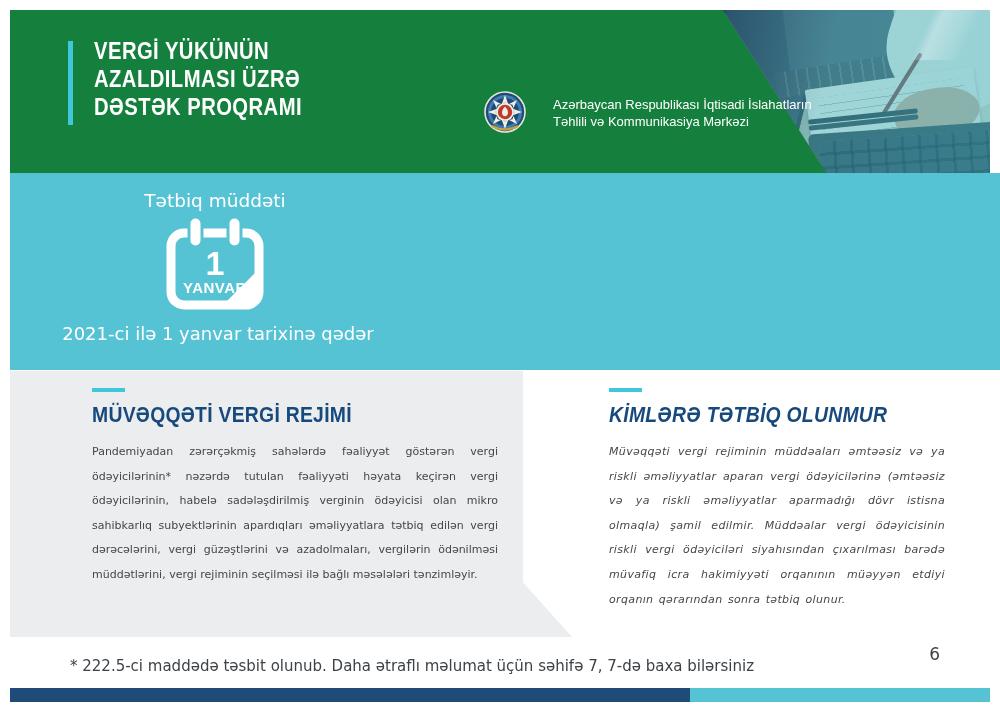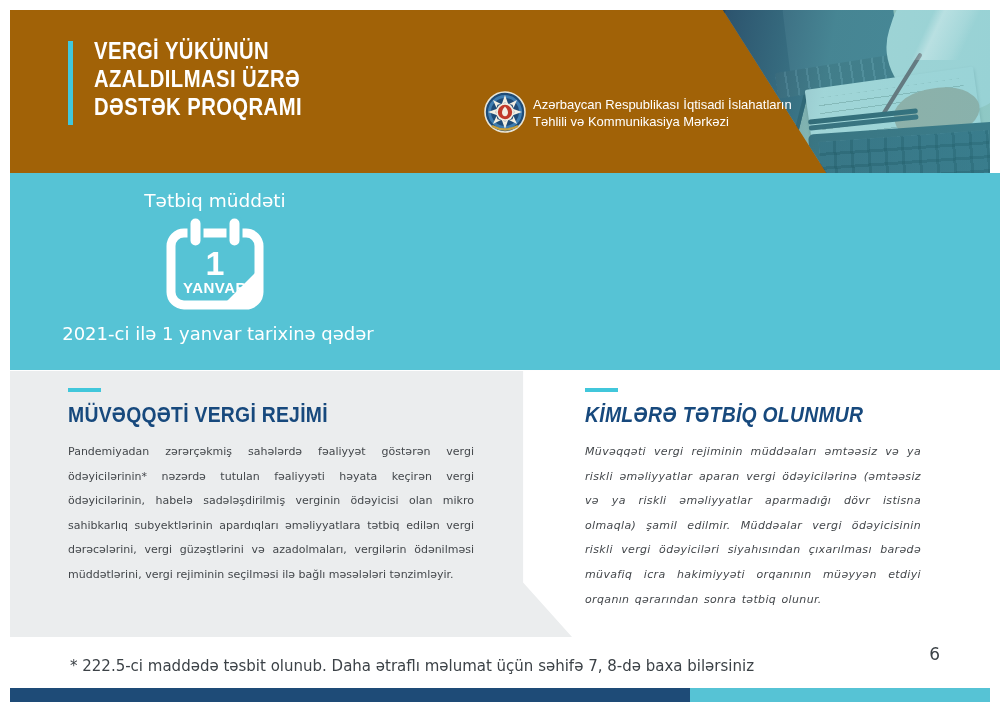--- a/index.html
+++ b/index.html
@@ -5,21 +5,21 @@
   html,body{margin:0;padding:0;}
   body{
     width:1000px;height:707px;position:relative;background:#ffffff;
     font-family:"DejaVu Sans",sans-serif;overflow:hidden;
   }
   .abs{position:absolute;}
 
   
   .header{
     left:10px;top:10px;width:980px;height:188px;
-    background:#a16207;overflow:hidden;
+    background:#15803d;overflow:hidden;
   }
   .photo{
     position:absolute;right:0;top:0;width:300px;height:163px;
     background:linear-gradient(100deg,#7d99ac 0%,#a8a896 30%,#c2bba2 55%,#cfc8ad 80%,#d6d1b8 100%);
     clip-path:polygon(11% 0,100% 0,100% 100%,45.5% 100%);
   }
   .photo .screen1{position:absolute;left:18px;top:-18px;width:96px;height:150px;background:#33424e;transform:rotate(14deg);border:4px solid #222c33;}
   .photo .screen2{position:absolute;left:96px;top:-8px;width:110px;height:66px;background:#45545e;transform:rotate(-7deg);border-radius:3px;}
   .photo .kbd2{position:absolute;left:86px;top:52px;width:140px;height:26px;background:repeating-linear-gradient(90deg,#3c464d 0 9px,#57626a 9px 11px);transform:rotate(-9deg);border-radius:3px;}
   .photo .paper{position:absolute;left:118px;top:68px;width:170px;height:60px;background:#e9e6da;transform:rotate(-8deg);border-radius:2px;box-shadow:0 2px 4px rgba(0,0,0,.25);}
@@ -32,21 +32,21 @@
   .photo .pens{position:absolute;left:118px;top:104px;width:110px;height:5px;background:#232b31;transform:rotate(-6deg);border-radius:2px;box-shadow:0 6px 0 #2c343b;}
   .photo .tint{position:absolute;inset:0;background:linear-gradient(100deg,rgba(30,75,119,.55) 0%,rgba(72,193,212,.45) 45%,rgba(72,193,212,.5) 100%);}
   .photo .streak{position:absolute;right:-30px;top:-40px;width:140px;height:90px;background:linear-gradient(115deg,transparent 40%,rgba(255,255,255,.3) 46%,rgba(255,255,255,.12) 60%,transparent 66%);}
 
   .title-accent{left:58px;top:31px;width:5px;height:84px;background:#41c7db;}
   .header-title{
     left:84px;top:27px;color:#ffffff;font-family:"Liberation Sans",sans-serif;
     font-weight:bold;font-size:23px;line-height:28px;letter-spacing:.5px;
     transform:scaleX(.88);transform-origin:left top;white-space:nowrap;
   }
-  .logo-row{left:472px;top:80px;display:flex;align-items:center;gap:5px;}
+  .logo-row{left:472px;top:80px;display:flex;align-items:center;gap:25px;}
   .org-name{color:#ffffff;font-size:13px;line-height:17.5px;font-family:"Liberation Sans",sans-serif;}
 
   
   .band{left:10px;top:173px;width:980px;height:197px;background:#56c3d5;padding-left:24px;}
   .period-label{left:50px;top:17px;width:310px;text-align:center;color:#ffffff;font-size:18.5px;}
   .calendar-wrap{left:50px;top:40px;width:310px;display:flex;justify-content:center;}
   .period-caption{left:48px;top:150px;width:320px;text-align:center;color:#ffffff;font-size:18px;white-space:nowrap;}
 
   .dash{width:44px;height:5px;background:#ffffff;}
   .dash.teal{background:#41c7db;width:33px;height:4px;}
@@ -57,21 +57,21 @@
   }
   .band-right{left:395px;top:50px;width:560px;}
   .band-right .section-heading{margin-top:12px;}
   .band-body{margin-top:13px;color:#24333d;font-size:15.5px;line-height:25px;width:545px;}
 
   
   .gray-panel{
     left:10px;top:371px;width:562px;height:266px;background:#ebedee;
     clip-path:polygon(0 0,91.3% 0,91.3% 79.5%,100% 100%,0 100%);
   }
-  .col{width:406px;}
+  .col{width:406px;margin-left:24px;}
   .col-left{left:68px;top:388px;}
   .col-right{left:585px;top:388px;width:336px;font-style:italic;}
   .col .section-heading{margin-top:10px;}
   .col-body{margin-top:12px;color:#43474b;font-size:11px;line-height:24.6px;text-align:justify;}
   .col-right .col-body{letter-spacing:.35px;word-spacing:1.5px;}
 
   .footnote{left:70px;top:657px;color:#3c4247;font-size:15px;white-space:nowrap;}
   .page-number{left:900px;top:644px;width:40px;text-align:right;color:#3c4247;font-size:17px;}
 
   .bottom-bar{left:10px;top:688px;width:980px;height:14px;display:flex;}
@@ -158,19 +158,19 @@
   <div class="section-heading">MÜVƏQQƏTİ VERGİ REJİMİ</div>
   <div class="col-body">Pandemiyadan zərərçəkmiş sahələrdə fəaliyyət göstərən vergi ödəyicilərinin* nəzərdə tutulan fəaliyyəti həyata keçirən vergi ödəyicilərinin, habelə sadələşdirilmiş verginin ödəyicisi olan mikro sahibkarlıq subyektlərinin apardıqları əməliyyatlara tətbiq edilən vergi dərəcələrini, vergi güzəştlərini və azadolmaları, vergilərin ödənilməsi müddətlərini, vergi rejiminin seçilməsi ilə bağlı məsələləri tənzimləyir.</div>
 </div>
 
 <div class="abs col col-right">
   <div class="dash teal"></div>
   <div class="section-heading">KİMLƏRƏ TƏTBİQ OLUNMUR</div>
   <div class="col-body">Müvəqqəti vergi rejiminin müddəaları əmtəəsiz və ya riskli əməliyyatlar aparan vergi ödəyicilərinə (əmtəəsiz və ya riskli əməliyyatlar aparmadığı dövr istisna olmaqla) şamil edilmir. Müddəalar vergi ödəyicisinin riskli vergi ödəyiciləri siyahısından çıxarılması barədə müvafiq icra hakimiyyəti orqanının müəyyən etdiyi orqanın qərarından sonra tətbiq olunur.</div>
 </div>
 
-<div class="abs footnote">* 222.5-ci maddədə təsbit olunub. Daha ətraflı məlumat üçün səhifə 7, 8-də baxa bilərsiniz</div>
+<div class="abs footnote">* 222.5-ci maddədə təsbit olunub. Daha ətraflı məlumat üçün səhifə 7, 7-də baxa bilərsiniz</div>
 <div class="abs page-number">6</div>
 
 <div class="abs bottom-bar">
   <div class="bar-blue"></div>
   <div class="bar-teal"></div>
 </div>
 
 </body></html>

